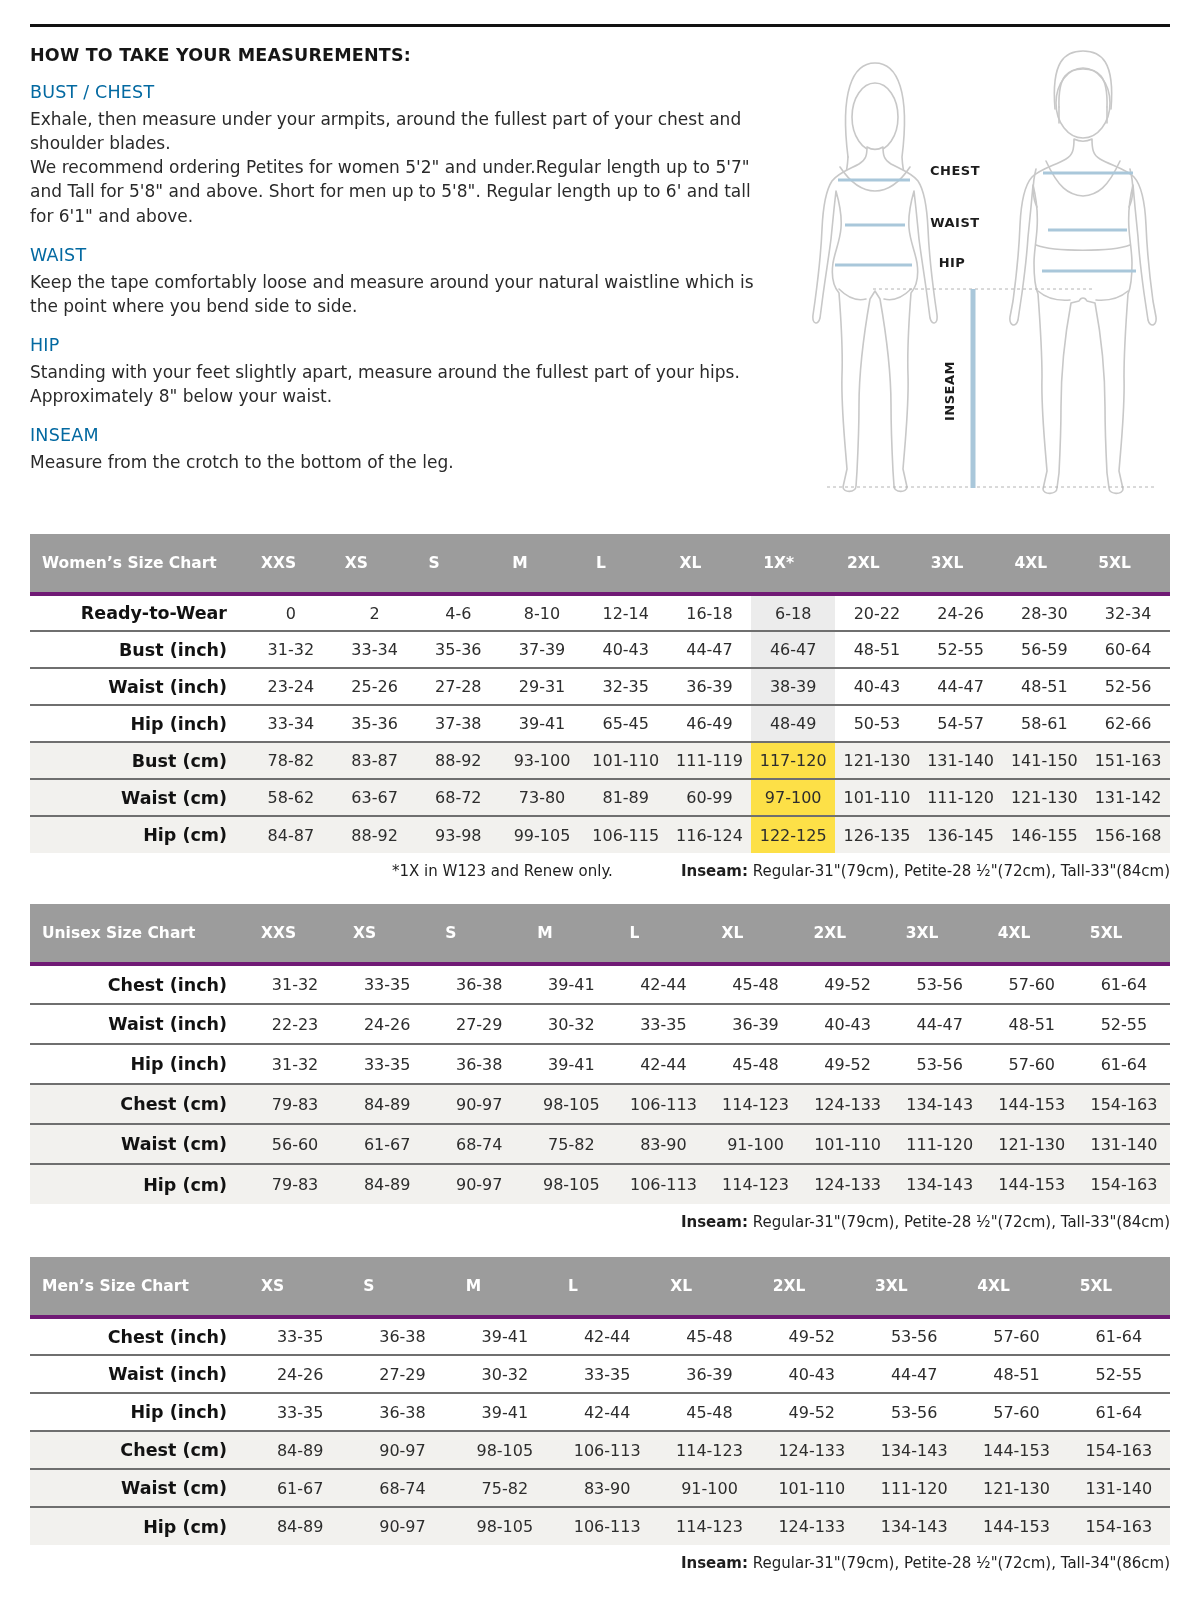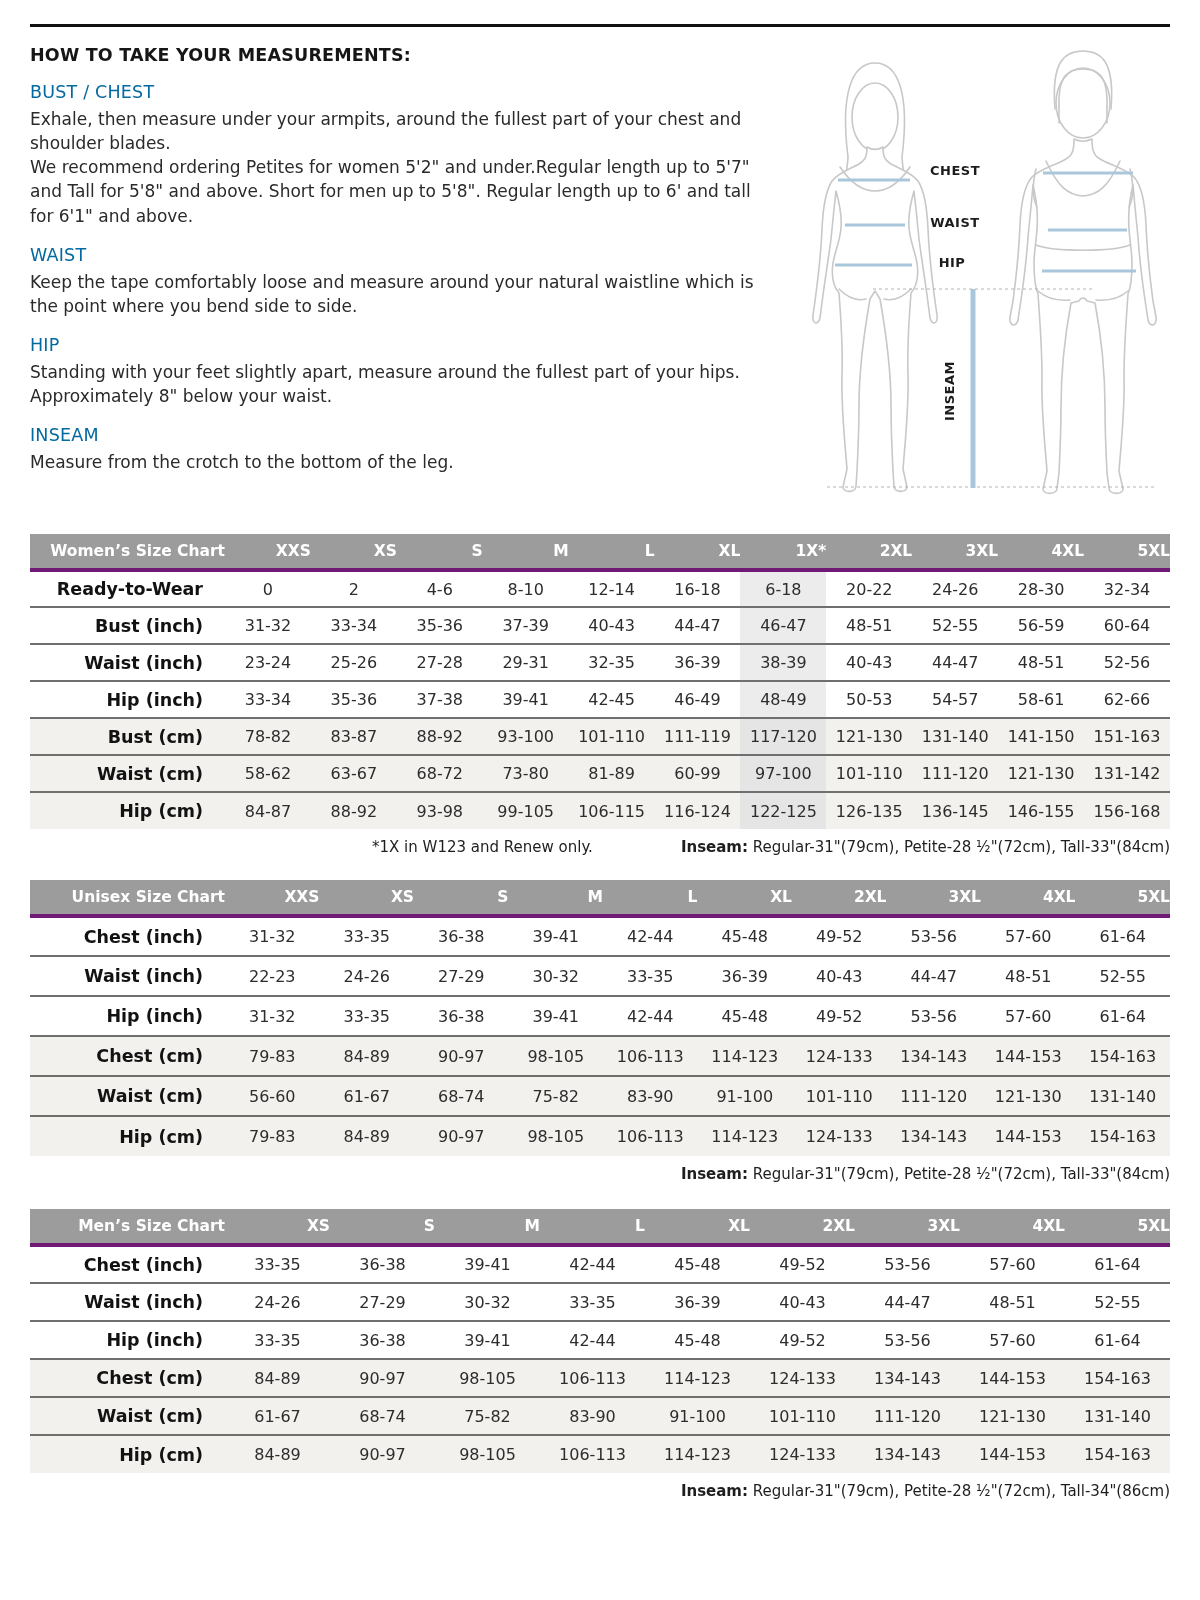--- a/index.html
+++ b/index.html
@@ -15,37 +15,37 @@
 
   .how-heading{font-size:17.5px;font-weight:800;margin:6px 0 10px 0;letter-spacing:.2px;color:#161616;}
   .m-section h3{font-size:17.5px;font-weight:400;margin:17px 0 5px 0;letter-spacing:.2px;color:#0369a1;}
   .m-section p{margin:0;font-size:17px;line-height:1.42;color:#2a2a2a;max-width:748px;}
 
   .size-section{margin-top:26px;}
   .size-section.unisex{margin-top:22px;}
   .size-section.men{margin-top:24px;}
 
   table.size-table{width:100%;border-collapse:collapse;table-layout:fixed;}
-  table.size-table thead th{background:#9c9c9c;color:#fff;font-weight:700;font-size:15.5px;height:34px;text-align:right;padding:0;}
+  table.size-table thead th{background:#9c9c9c;color:#fff;font-weight:700;font-size:15.5px;height:34px;text-align:left;padding:12px;}
   table.size-table th.corner{width:195px;}
   table.size-table tbody th{text-align:right;padding:0 22px 0 0;font-size:17.5px;font-weight:700;color:#121212;}
   table.size-table tbody td{text-align:center;font-size:16px;color:#2d2d2d;padding:0;}
   table.size-table tbody tr{border-bottom:2px solid #6f6f6f;}
   table.size-table tbody tr:first-child{border-top:4px solid #701a75;}
   table.size-table tbody tr:last-child{border-bottom:none;}
   .t-women tbody tr{height:37px;}
   .t-unisex tbody tr{height:40px;}
   .t-unisex thead th{height:36px;}
   .t-men tbody tr{height:38px;}
   .t-men thead th{height:36px;}
   tr.band th, tr.band td{background:#f2f1ee;}
   td.hl{background:#ececec;}
-  tr.band td.hl{background:#e5e5e5;margin-top:34px;}
-
-  .fn-row{display:flex;justify-content:flex-end;align-items:baseline;gap:88px;margin-top:9px;font-size:15px;color:#1e1e1e;height:20px;}
+  tr.band td.hl{background:#fde047;margin-top:34px;}
+
+  .fn-row{display:flex;justify-content:flex-end;align-items:baseline;gap:68px;margin-top:9px;font-size:15px;color:#1e1e1e;height:20px;}
   .fn-row.right-only{gap:0;}
   .fn-b b{font-weight:700;}
 
   svg text{font-family:"DejaVu Sans","Liberation Sans",sans-serif;}
   .fig-label{font-size:13px;font-weight:700;letter-spacing:.5px;fill:#1c1c1c;}
 </style>
 </head>
 <body>
 
 <div class="page">
@@ -187,21 +187,21 @@
             <td>44-47</td>
             <td>48-51</td>
             <td>52-56</td>
           </tr>
           <tr>
             <th>Hip (inch)</th>
             <td>33-34</td>
             <td>35-36</td>
             <td>37-38</td>
             <td>39-41</td>
-            <td>42-45</td>
+            <td>65-45</td>
             <td>46-49</td>
             <td class="hl">48-49</td>
             <td>50-53</td>
             <td>54-57</td>
             <td>58-61</td>
             <td>62-66</td>
           </tr>
           <tr class="band">
             <th>Bust (cm)</th>
             <td>78-82</td>

